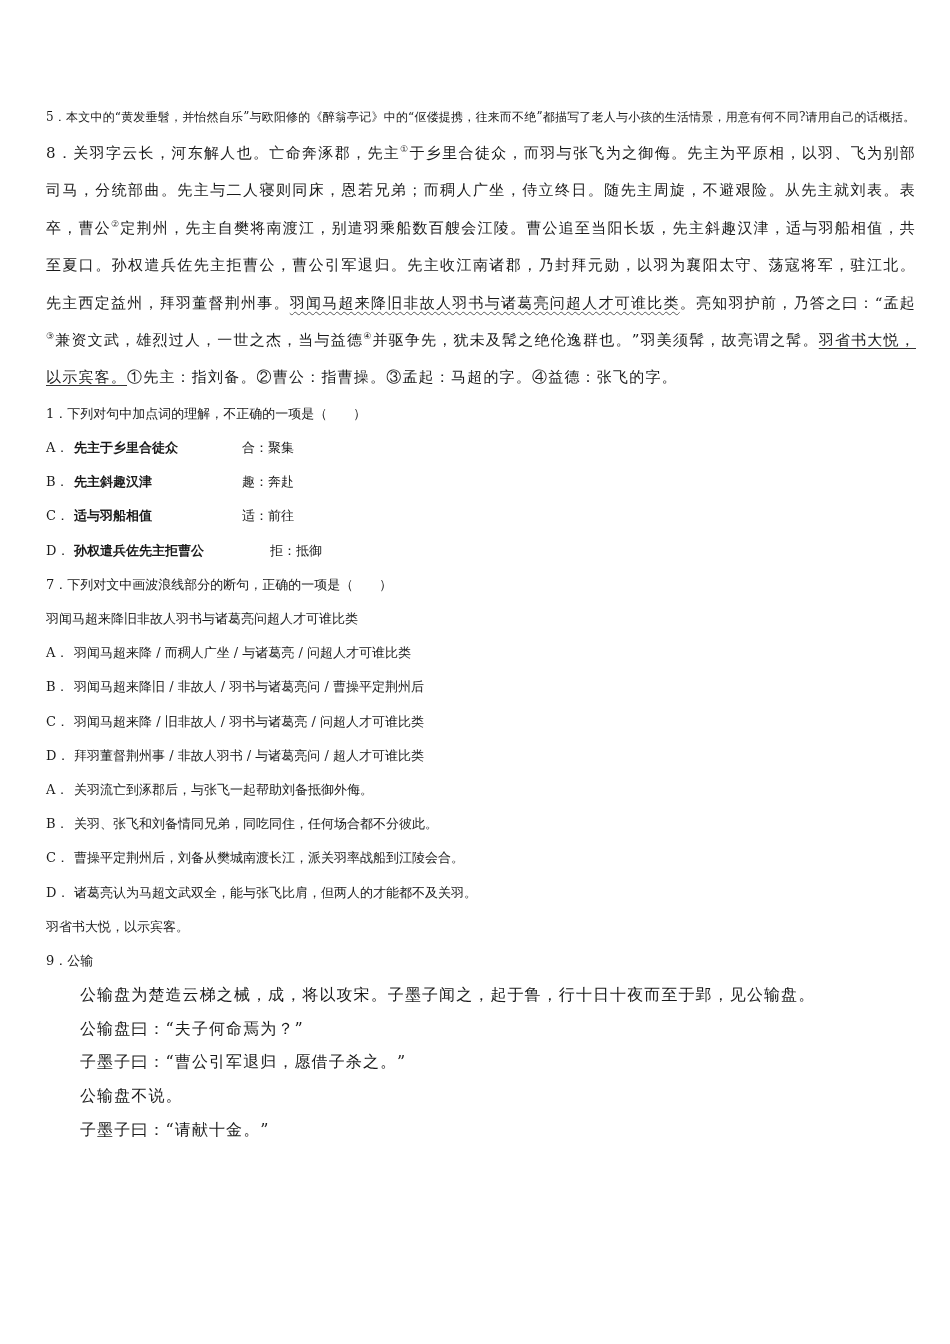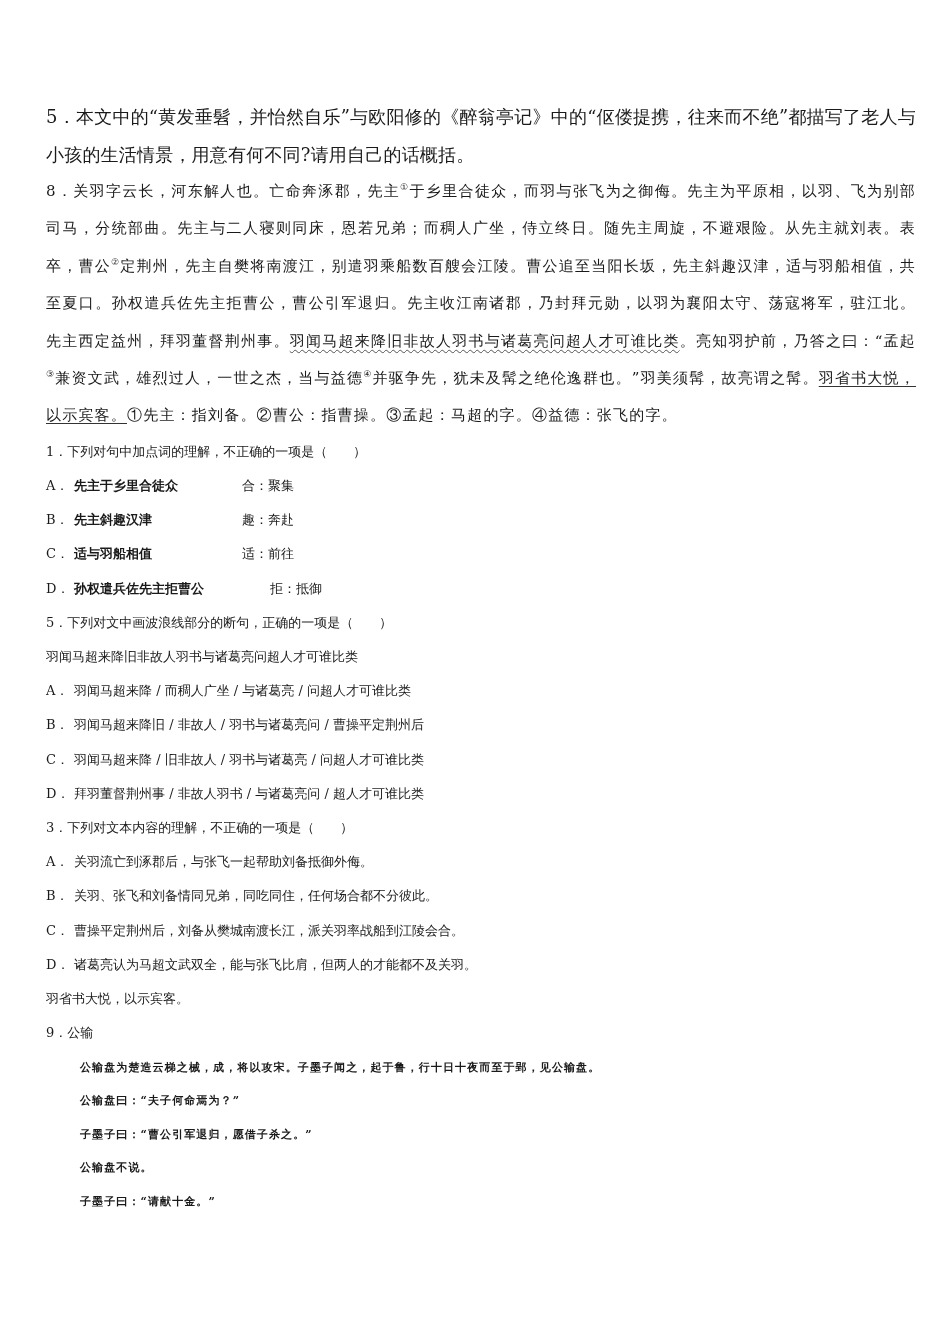--- a/index.html
+++ b/index.html
@@ -15,21 +15,21 @@
       font-family: "DejaVu Serif", "Liberation Serif", serif;
       color: #1a1a1a;
     }
     .page {
       position: absolute;
       left: 46px;
       top: 98px;
       width: 870px;
     }
     .para {
-      font-size: 18px;
+      font-size: 12px;
       line-height: 37.5px;
       text-align: justify;
       letter-spacing: 0.2px;
     }
     .q5 { line-height: 38px; }
     .classical {
       font-size: 15px;
       letter-spacing: 1.2px;
       line-height: 37.4px;
     }
@@ -51,25 +51,24 @@
       text-decoration: underline wavy #555;
       text-underline-offset: 3px;
       text-decoration-thickness: 1px;
     }
     .straight {
       text-decoration: underline solid #333;
       text-underline-offset: 3px;
     }
     .indent-block {
       padding-left: 34px;
-      font-size: 11px;
+      font-size: 16px;
       letter-spacing: 1.1px;
       line-height: 33.6px;
       white-space: nowrap;
-      font-weight: bold;
     }
   </style>
 </head>
 <body>
 
 <div class="page">
 
   <div class="para q5">
     <span>5．本文中的“黄发垂髫，并怡然自乐”与欧阳修的《醉翁亭记》中的“伛偻提携，往来而不绝”都描写了老人与小孩的生活情景，用意有何不同?请用自己的话概括。</span>
   </div>
@@ -88,38 +87,37 @@
     </div>
     <div class="q-line q1-opt">
       <span class="opt-prefix">C．</span><span class="opt-text">适与羽船相值</span><span>适：前往</span>
     </div>
     <div class="q-line q1-opt wide">
       <span class="opt-prefix">D．</span><span class="opt-text">孙权遣兵佐先主拒曹公</span><span>拒：抵御</span>
     </div>
   </div>
 
   <div>
-    <div class="q-line">5．下列对文中画波浪线部分的断句，正确的一项是（　　）</div>
+    <div class="q-line">7．下列对文中画波浪线部分的断句，正确的一项是（　　）</div>
     <div class="q-line">羽闻马超来降旧非故人羽书与诸葛亮问超人才可谁比类</div>
     <div class="q-line">
       <span class="opt-prefix">A．</span><span>羽闻马超来降 / 而稠人广坐 / 与诸葛亮 / 问超人才可谁比类</span>
     </div>
     <div class="q-line">
       <span class="opt-prefix">B．</span><span>羽闻马超来降旧 / 非故人 / 羽书与诸葛亮问 / 曹操平定荆州后</span>
     </div>
     <div class="q-line">
       <span class="opt-prefix">C．</span><span>羽闻马超来降 / 旧非故人 / 羽书与诸葛亮 / 问超人才可谁比类</span>
     </div>
     <div class="q-line">
       <span class="opt-prefix">D．</span><span>拜羽董督荆州事 / 非故人羽书 / 与诸葛亮问 / 超人才可谁比类</span>
     </div>
   </div>
 
   <div>
-    <div class="q-line">3．下列对文本内容的理解，不正确的一项是（　　）</div>
     <div class="q-line">
       <span class="opt-prefix">A．</span><span>关羽流亡到涿郡后，与张飞一起帮助刘备抵御外侮。</span>
     </div>
     <div class="q-line">
       <span class="opt-prefix">B．</span><span>关羽、张飞和刘备情同兄弟，同吃同住，任何场合都不分彼此。</span>
     </div>
     <div class="q-line">
       <span class="opt-prefix">C．</span><span>曹操平定荆州后，刘备从樊城南渡长江，派关羽率战船到江陵会合。</span>
     </div>
     <div class="q-line">

